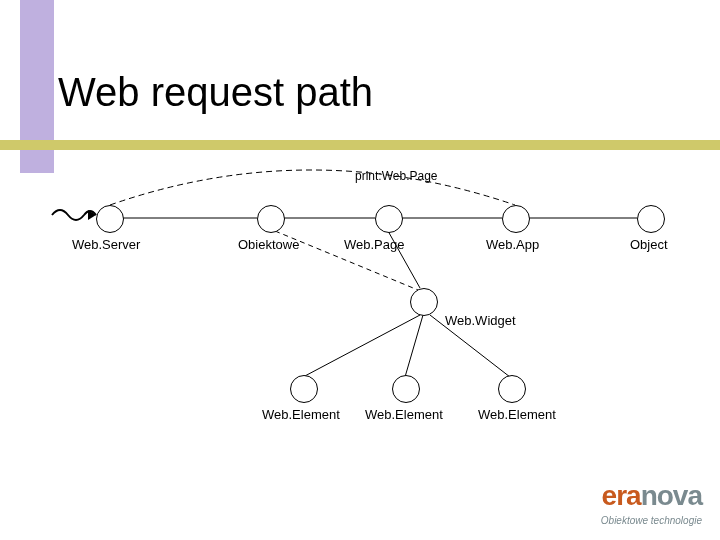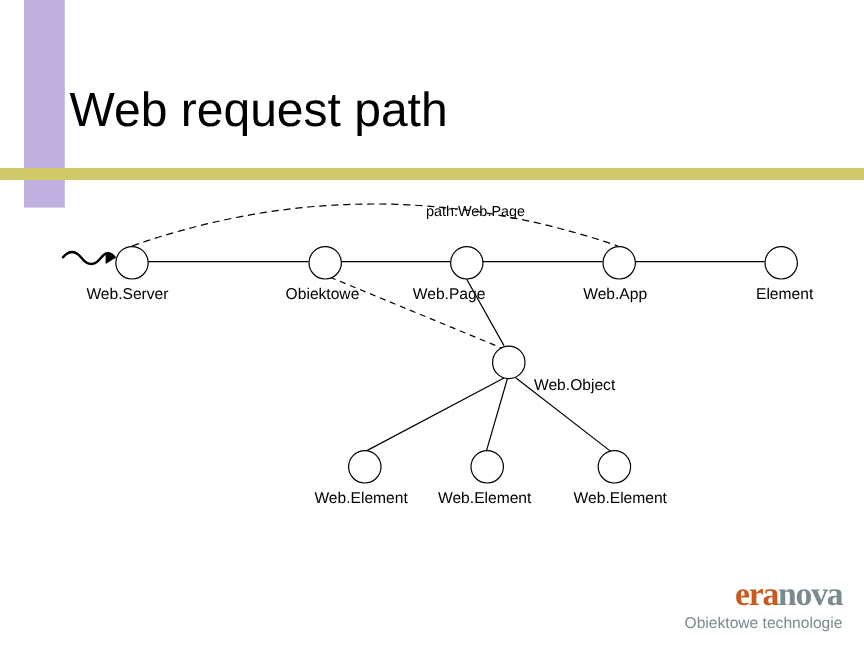--- a/index.html
+++ b/index.html
@@ -3,24 +3,24 @@
 <meta charset="utf-8">
 <style>
   html,body{margin:0;padding:0;width:720px;height:540px;background:#fff;font-family:Arial,Helvetica,sans-serif;overflow:hidden}
   .purple-bar{position:absolute;left:20px;top:0;width:34px;height:173px;background:#bfb0df}
   .title{position:absolute;left:58px;top:70px;font-size:40px;color:#000}
   .underline{position:absolute;left:0;top:140px;width:720px;height:10px;background:#cfc96a}
   .diagram{position:absolute;left:0;top:155px;width:720px;height:320px}
   .circle{position:absolute;width:26px;height:26px;border:1px solid #000;border-radius:50%;background:#fff}
   .lbl{position:absolute;font-size:13px;font-weight:normal;color:#000;white-space:nowrap}
   .msg{position:absolute;font-size:12px;color:#000;white-space:nowrap}
-  .logo{position:absolute;right:18px;bottom:28px;font-family:Liberation Serif, serif;font-size:28px;font-weight:bold;letter-spacing:-1px}
+  .logo{position:absolute;right:18px;bottom:28px;font-family:Liberation Sans, sans-serif;font-size:28px;font-weight:bold;letter-spacing:-1px}
   .logo .era{color:#c85a1e}
   .logo .nova{color:#7a8a8f}
-  .tagline{position:absolute;right:18px;bottom:14px;font-size:13px;color:#7a8a8f}
+  .tagline{position:absolute;right:18px;bottom:14px;font-size:10px;font-style:italic;color:#7a8a8f}
   svg{position:absolute;left:0;top:0}
 </style>
 </head>
 <body>
 
 <div class="purple-bar"></div>
 <div class="title">Web request path</div>
 <div class="underline"></div>
 
 <div class="diagram">
@@ -39,40 +39,40 @@
     <line x1="388" y1="76" x2="420" y2="133" stroke="#000" stroke-width="1"></line>
 
     <line x1="420" y1="160" x2="303" y2="222" stroke="#000" stroke-width="1"></line>
     <line x1="423" y1="160" x2="405" y2="222" stroke="#000" stroke-width="1"></line>
     <line x1="430" y1="160" x2="510" y2="222" stroke="#000" stroke-width="1"></line>
 
     <path d="M 52 60 q 8 -10 16 0 q 8 10 16 0 q 6 -8 12 0" stroke="#000" stroke-width="2" fill="none"></path>
     <polygon points="96,60 88,55 88,65" fill="#000"></polygon>
   </svg>
 
-  <div class="msg" style="left:355px;top:14px">path:Web.Page</div>
+  <div class="msg" style="left:355px;top:14px">print:Web.Page</div>
 
   <div class="circle" style="left:96px;top:50px"></div>
   <div class="circle" style="left:257px;top:50px"></div>
   <div class="circle" style="left:375px;top:50px"></div>
   <div class="circle" style="left:502px;top:50px"></div>
   <div class="circle" style="left:637px;top:50px"></div>
 
   <div class="circle" style="left:410px;top:133px"></div>
 
   <div class="circle" style="left:290px;top:220px"></div>
   <div class="circle" style="left:392px;top:220px"></div>
   <div class="circle" style="left:498px;top:220px"></div>
 
   <div class="lbl" style="left:72px;top:82px">Web.Server</div>
   <div class="lbl" style="left:238px;top:82px">Obiektowe</div>
   <div class="lbl" style="left:344px;top:82px">Web.Page</div>
   <div class="lbl" style="left:486px;top:82px">Web.App</div>
-  <div class="lbl" style="left:630px;top:82px">Element</div>
-  <div class="lbl" style="left:445px;top:158px">Web.Object</div>
+  <div class="lbl" style="left:630px;top:82px">Object</div>
+  <div class="lbl" style="left:445px;top:158px">Web.Widget</div>
   <div class="lbl" style="left:262px;top:252px">Web.Element</div>
   <div class="lbl" style="left:365px;top:252px">Web.Element</div>
   <div class="lbl" style="left:478px;top:252px">Web.Element</div>
 </div>
 
 <div class="logo">
   <span class="era">era</span><span class="nova">nova</span>
 </div>
 <div class="tagline">Obiektowe technologie</div>
 

